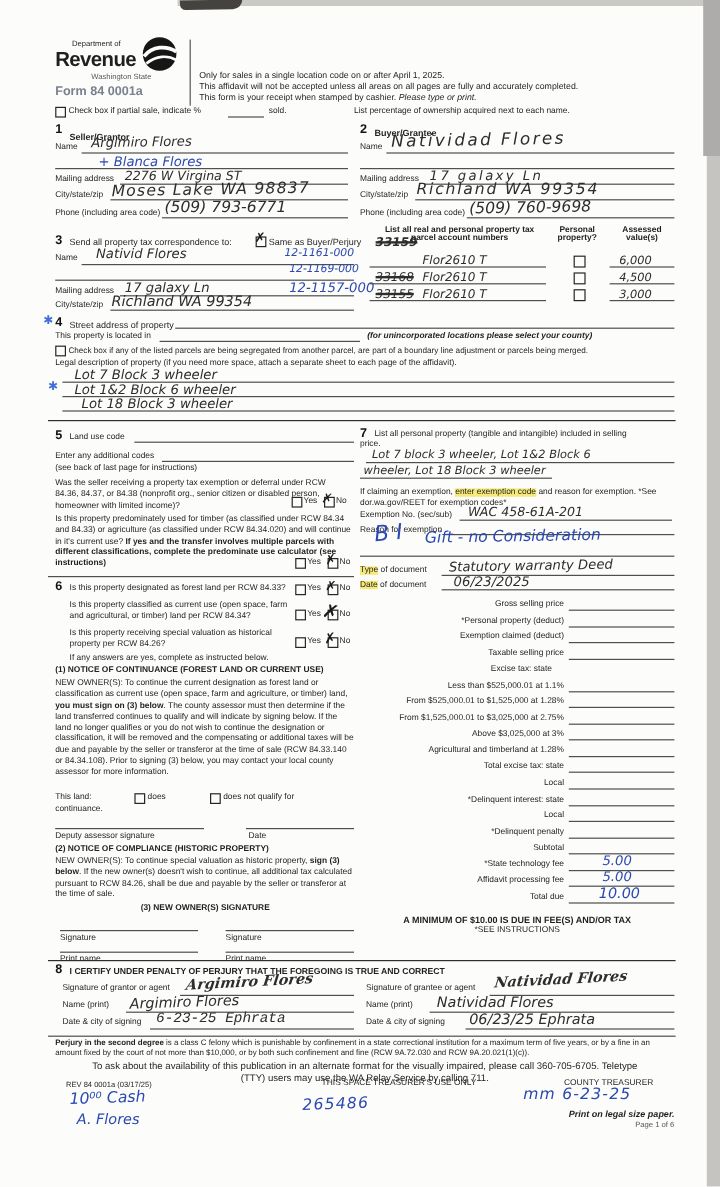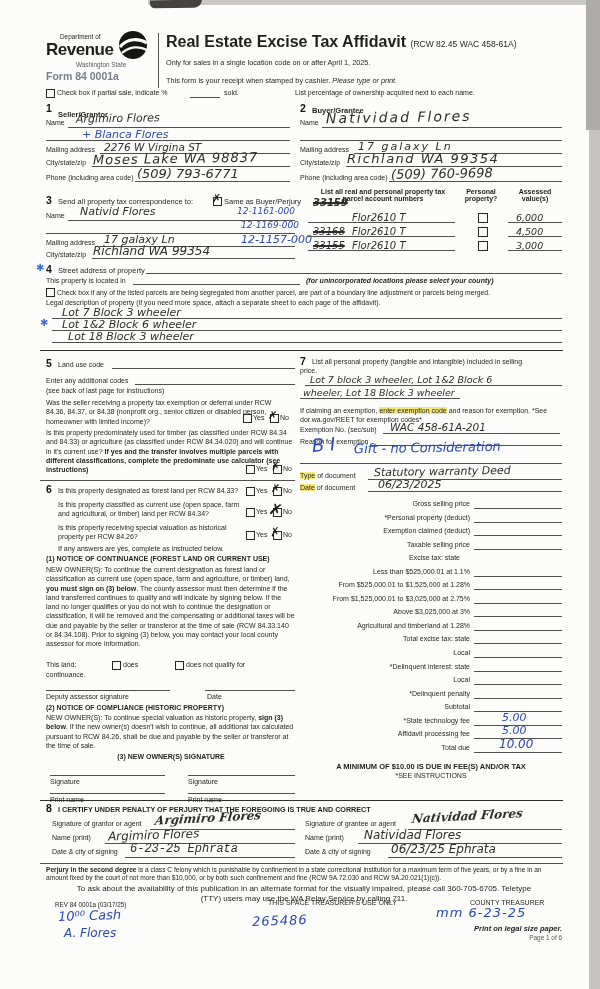--- a/index.html
+++ b/index.html
@@ -42,25 +42,22 @@
         <circle cx="15" cy="15" r="14" fill="#161616"></circle>
         <path d="M2 17 C9 8, 21 8, 29 13" stroke="#fcfcfa" stroke-width="3.2" fill="none"></path>
         <path d="M4 23 C12 16, 22 16, 29 20" stroke="#fcfcfa" stroke-width="2.2" fill="none"></path>
       </svg>
   </span>
   <span class="abs b" style="left:46px;top:40px;font-size:17px;letter-spacing:-0.5px;">Revenue</span>
   <span class="lbl sm c66" style="left:76px;top:61px;">Washington State</span>
   <span class="abs b" style="left:46px;top:70px;font-size:10.5px;color:#79818d;">Form 84 0001a</span>
   <i class="abs" style="left:158px;top:33px;width:0;height:55px;border-left:1.2px solid #555;"></i>
 
-  <span class="abs" style="left:166px;top:33px;white-space:nowrap;">
-    <span class="b" style="font-size:16px;">Real Estate Excise Tax Affidavit</span>
-    <span style="font-size:8.5px;">(RCW 82.45 WAC 458-61A)</span>
-  </span>
   <span class="lbl" style="left:166px;top:58px;font-size:7.3px;">Only for sales in a single location code on or after April 1, 2025.</span>
+  <span class="lbl" style="left:166px;top:67px;font-size:7.3px;">This affidavit will not be accepted unless all areas on all pages are fully and accurately completed.</span>
   <span class="lbl" style="left:166px;top:76px;font-size:7.3px;"><span>This form is your receipt when stamped by cashier.</span> <span class="i">Please type or print.</span></span>
 
   <i class="cb" style="left:46px;top:89px;"></i>
   <span class="lbl" style="left:57px;top:89px;">Check box if partial sale, indicate %</span>
   <i class="ln" style="left:190px;top:97px;width:30px;"></i>
   <span class="lbl" style="left:224px;top:89px;">sold.</span>
   <span class="lbl" style="left:295px;top:89px;">List percentage of ownership acquired next to each name.</span>
 
   <span class="sec" style="left:46px;top:102px;">1</span>
   <span class="lbl lbl2 b" style="left:58px;top:94px;margin-top:16px;">Seller/Grantor</span>

